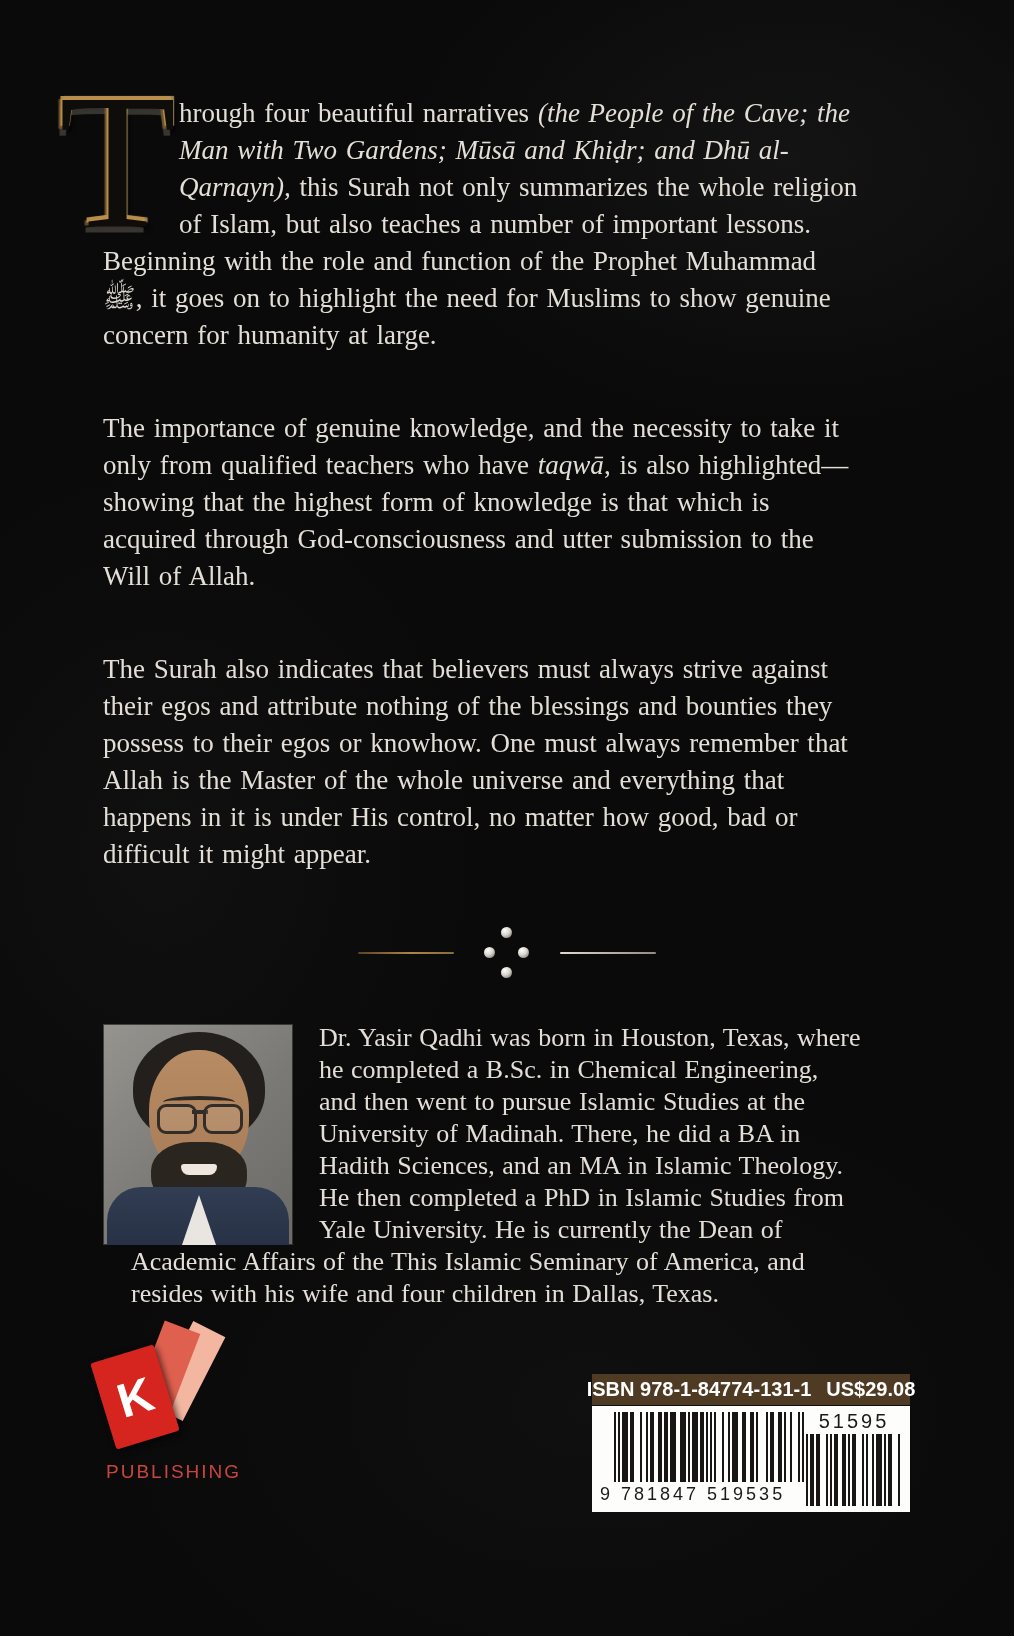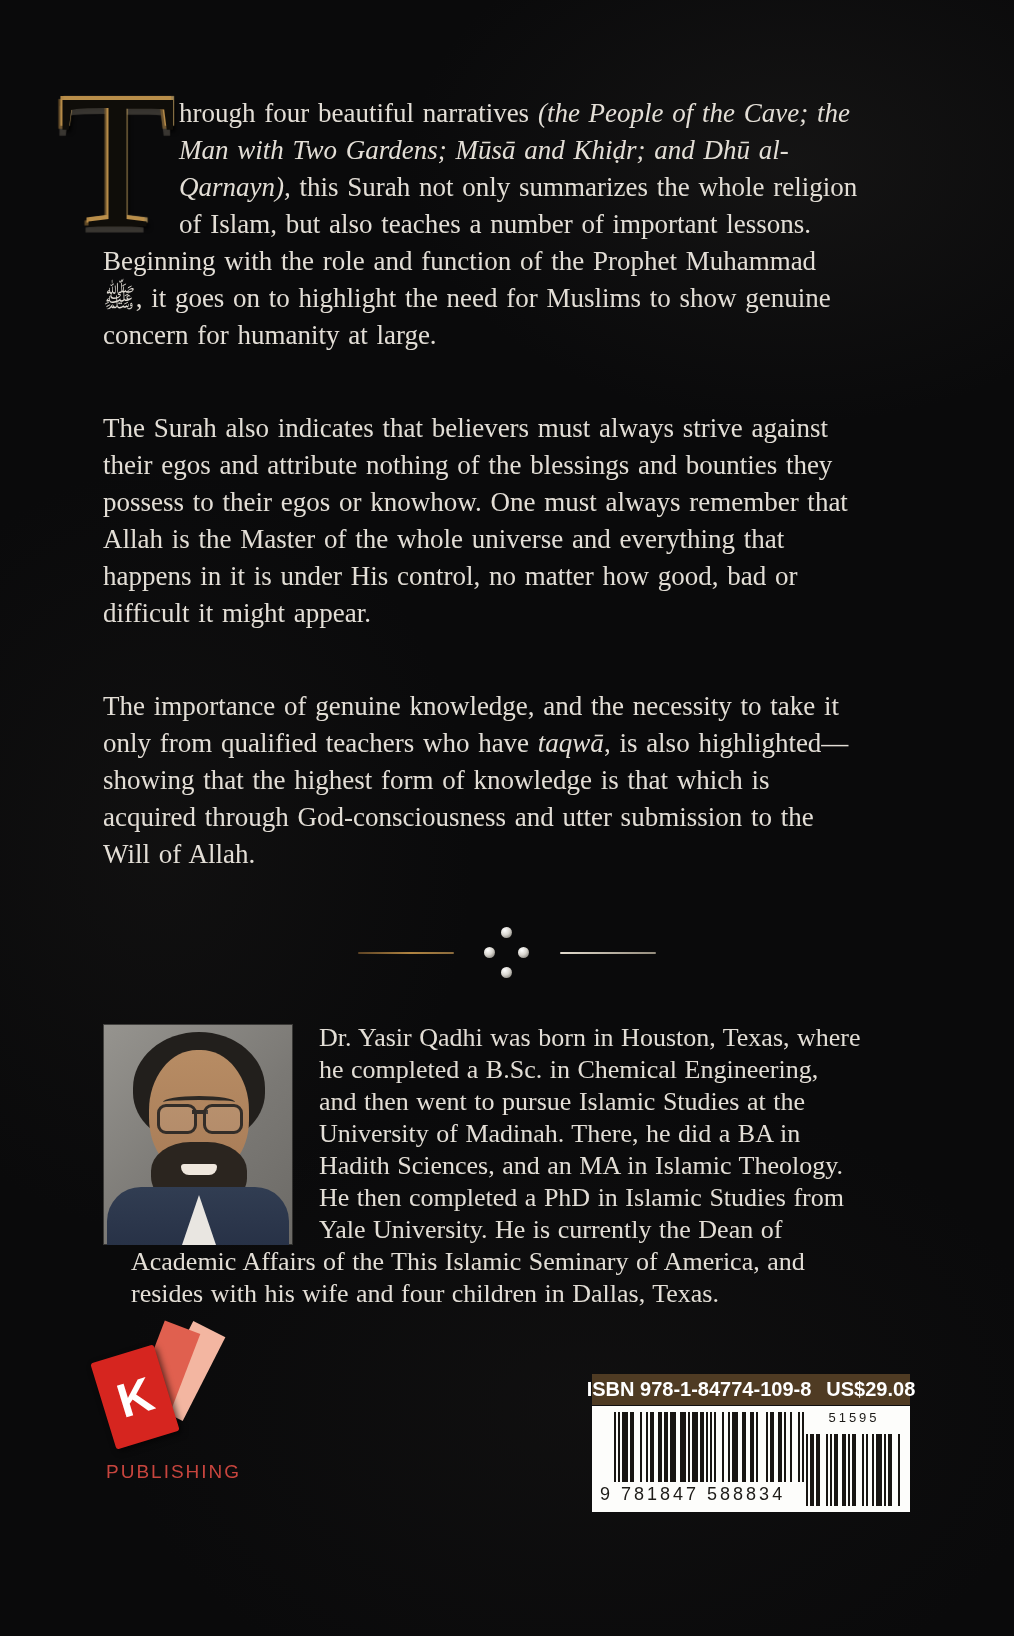--- a/index.html
+++ b/index.html
@@ -86,32 +86,32 @@
     display:flex;align-items:center;justify-content:center;gap:15px;
     font-family:"Liberation Sans",sans-serif;font-weight:bold;font-size:20px;color:#fff;white-space:nowrap;}
   .barcode-box{position:relative;height:106px;background:var(--barcode_bg,#fdfdfb);margin-top:1px;}
   .bc-main{position:absolute;left:22px;top:6px;width:192px;height:94px;}
   .bc-main .bars{position:absolute;left:0;top:0;height:70px;font-size:0;white-space:nowrap;}
   .bars i{display:inline-block;height:100%;}
   .bars i.b{background:#181512;}
   .bc-digits{position:absolute;left:-14px;top:72px;width:220px;
     font-family:"Liberation Sans",sans-serif;font-size:18px;letter-spacing:3px;color:#1d1b18;white-space:nowrap;}
   .bc-sup{position:absolute;right:8px;top:4px;width:96px;height:96px;}
-  .sup-digits{font-family:"Liberation Sans",sans-serif;font-size:13px;letter-spacing:3px;color:#1d1b18;text-align:center;}
+  .sup-digits{font-family:"Liberation Sans",sans-serif;font-size:20px;letter-spacing:3px;color:#1d1b18;text-align:center;}
   .bc-sup .bars{position:absolute;left:0;top:24px;height:72px;font-size:0;white-space:nowrap;}
 </style>
 </head>
 <body>
 
 <div class="cover">
 
   <div class="blurb">
     <p class="para first"><span class="dropcap">T</span><span><span>hrough four beautiful narratives </span><em>(the People of the Cave; the Man with Two Gardens; Mūsā and Khiḍr; and Dhū al-Qarnayn),</em><span> this Surah not only summarizes the whole religion of Islam, but also teaches a number of important lessons. Beginning with the role and function of the Prophet Muhammad ﷺ, it goes on to highlight the need for Muslims to show genuine concern for humanity at large.</span></span></p>
+    <p class="para"><span>The importance of genuine knowledge, and the necessity to take it only from qualified teachers who have </span><em>taqwā</em><span>, is also highlighted—showing that the highest form of knowledge is that which is acquired through God-consciousness and utter submission to the Will of Allah.</span></p>
     <p class="para"><span>The Surah also indicates that believers must always strive against their egos and attribute nothing of the blessings and bounties they possess to their egos or knowhow. One must always remember that Allah is the Master of the whole universe and everything that happens in it is under His control, no matter how good, bad or difficult it might appear.</span></p>
-    <p class="para"><span>The importance of genuine knowledge, and the necessity to take it only from qualified teachers who have </span><em>taqwā</em><span>, is also highlighted—showing that the highest form of knowledge is that which is acquired through God-consciousness and utter submission to the Will of Allah.</span></p>
   </div>
 
   <div class="ornament">
     <span class="orn-line left"></span>
     <span class="orn-dots">
       <i class="d1"></i>
       <i class="d2"></i>
       <i class="d3"></i>
       <i class="d4"></i>
     </span>
@@ -143,27 +143,27 @@
       <span class="card c2"></span>
       <span class="card c1">
           <i class="k">K</i>
         </span>
     </div>
     <div class="pub-tag">PUBLISHING</div>
   </div>
 
   <div class="barcode-block">
     <div class="isbn-strip">
-      <span>ISBN 978-1-84774-109-8</span>
+      <span>ISBN 978-1-84774-131-1</span>
       <span>US$29.08</span>
     </div>
     <div class="barcode-box">
       <div class="bc-main">
         <div class="bars"><i class="b" style="width: 2px;"></i><i style="width: 2px;"></i><i class="b" style="width: 2px;"></i><i style="width: 2px;"></i><i class="b" style="width: 2px;"></i><i class="b" style="width: 2px;"></i><i class="b" style="width: 2px;"></i><i style="width: 2px;"></i><i class="b" style="width: 2px;"></i><i class="b" style="width: 2px;"></i><i style="width: 2px;"></i><i style="width: 2px;"></i><i style="width: 2px;"></i><i class="b" style="width: 2px;"></i><i style="width: 2px;"></i><i style="width: 2px;"></i><i class="b" style="width: 2px;"></i><i style="width: 2px;"></i><i class="b" style="width: 2px;"></i><i class="b" style="width: 2px;"></i><i style="width: 2px;"></i><i style="width: 2px;"></i><i class="b" style="width: 2px;"></i><i class="b" style="width: 2px;"></i><i style="width: 2px;"></i><i class="b" style="width: 2px;"></i><i class="b" style="width: 2px;"></i><i style="width: 2px;"></i><i class="b" style="width: 2px;"></i><i class="b" style="width: 2px;"></i><i class="b" style="width: 2px;"></i><i style="width: 2px;"></i><i style="width: 2px;"></i><i class="b" style="width: 2px;"></i><i class="b" style="width: 2px;"></i><i class="b" style="width: 2px;"></i><i style="width: 2px;"></i><i class="b" style="width: 2px;"></i><i style="width: 2px;"></i><i class="b" style="width: 2px;"></i><i class="b" style="width: 2px;"></i><i class="b" style="width: 2px;"></i><i style="width: 2px;"></i><i class="b" style="width: 2px;"></i><i class="b" style="width: 2px;"></i><i style="width: 2px;"></i><i class="b" style="width: 2px;"></i><i style="width: 2px;"></i><i class="b" style="width: 2px;"></i><i style="width: 2px;"></i><i class="b" style="width: 2px;"></i><i style="width: 2px;"></i><i style="width: 2px;"></i><i style="width: 2px;"></i><i class="b" style="width: 2px;"></i><i style="width: 2px;"></i><i style="width: 2px;"></i><i class="b" style="width: 2px;"></i><i style="width: 2px;"></i><i class="b" style="width: 2px;"></i><i class="b" style="width: 2px;"></i><i class="b" style="width: 2px;"></i><i style="width: 2px;"></i><i style="width: 2px;"></i><i class="b" style="width: 2px;"></i><i class="b" style="width: 2px;"></i><i style="width: 2px;"></i><i style="width: 2px;"></i><i class="b" style="width: 2px;"></i><i class="b" style="width: 2px;"></i><i style="width: 2px;"></i><i class="b" style="width: 2px;"></i><i style="width: 2px;"></i><i style="width: 2px;"></i><i style="width: 2px;"></i><i style="width: 2px;"></i><i class="b" style="width: 2px;"></i><i style="width: 2px;"></i><i class="b" style="width: 2px;"></i><i class="b" style="width: 2px;"></i><i style="width: 2px;"></i><i style="width: 2px;"></i><i class="b" style="width: 2px;"></i><i class="b" style="width: 2px;"></i><i style="width: 2px;"></i><i class="b" style="width: 2px;"></i><i style="width: 2px;"></i><i style="width: 2px;"></i><i class="b" style="width: 2px;"></i><i style="width: 2px;"></i><i style="width: 2px;"></i><i style="width: 2px;"></i><i class="b" style="width: 2px;"></i><i style="width: 2px;"></i><i class="b" style="width: 2px;"></i></div>
-        <div class="bc-digits">9 781847 588834</div>
+        <div class="bc-digits">9 781847 519535</div>
       </div>
       <div class="bc-sup">
         <div class="sup-digits">51595</div>
         <div class="bars"><i class="b" style="width: 2px;"></i><i style="width: 2px;"></i><i class="b" style="width: 2px;"></i><i class="b" style="width: 2px;"></i><i style="width: 2px;"></i><i class="b" style="width: 2px;"></i><i class="b" style="width: 2px;"></i><i style="width: 2px;"></i><i style="width: 2px;"></i><i style="width: 2px;"></i><i class="b" style="width: 2px;"></i><i style="width: 2px;"></i><i class="b" style="width: 2px;"></i><i style="width: 2px;"></i><i class="b" style="width: 2px;"></i><i class="b" style="width: 2px;"></i><i style="width: 2px;"></i><i style="width: 2px;"></i><i class="b" style="width: 2px;"></i><i class="b" style="width: 2px;"></i><i style="width: 2px;"></i><i class="b" style="width: 2px;"></i><i style="width: 2px;"></i><i class="b" style="width: 2px;"></i><i class="b" style="width: 2px;"></i><i style="width: 2px;"></i><i style="width: 2px;"></i><i style="width: 2px;"></i><i class="b" style="width: 2px;"></i><i style="width: 2px;"></i><i class="b" style="width: 2px;"></i><i style="width: 2px;"></i><i style="width: 2px;"></i><i class="b" style="width: 2px;"></i><i style="width: 2px;"></i><i class="b" style="width: 2px;"></i><i class="b" style="width: 2px;"></i><i class="b" style="width: 2px;"></i><i style="width: 2px;"></i><i class="b" style="width: 2px;"></i><i style="width: 2px;"></i><i class="b" style="width: 2px;"></i><i class="b" style="width: 2px;"></i><i style="width: 2px;"></i><i style="width: 2px;"></i><i style="width: 2px;"></i><i class="b" style="width: 2px;"></i></div>
       </div>
     </div>
   </div>
 
 </div>
 

